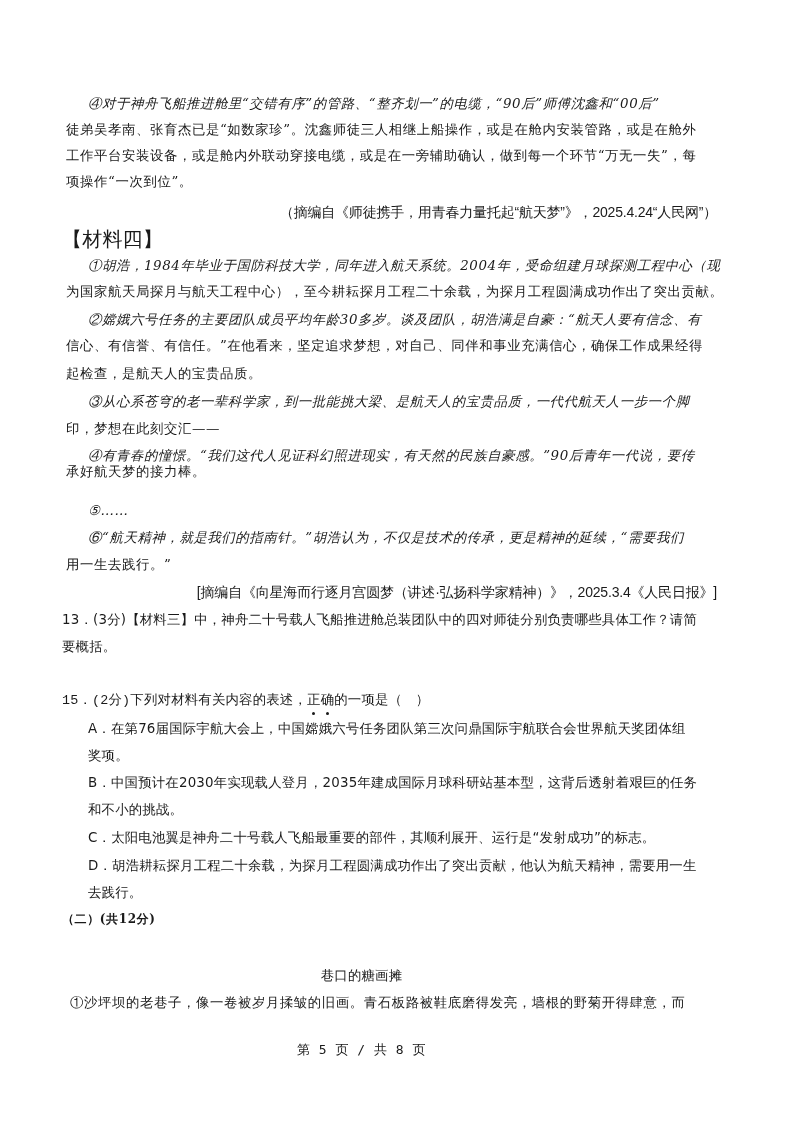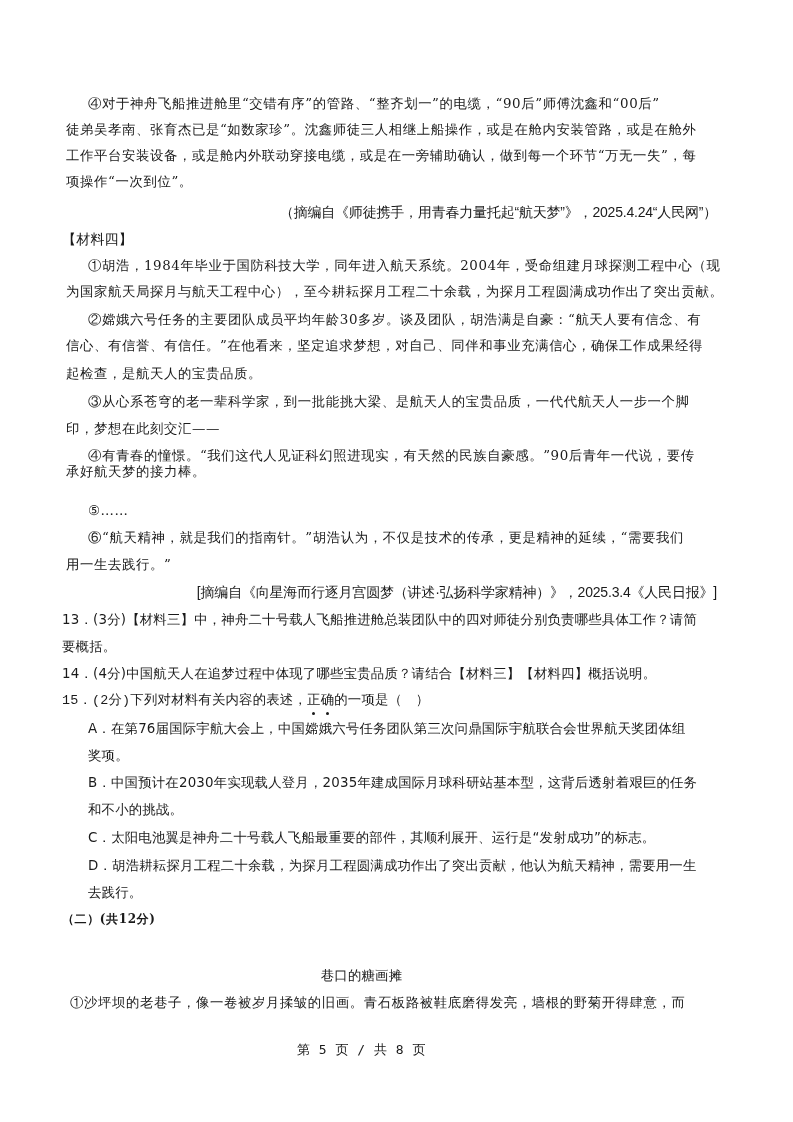--- a/index.html
+++ b/index.html
@@ -8,21 +8,21 @@
       font-family: "DejaVu Serif", "Liberation Serif", serif;
       color: #1a1a1a;
     }
     .page { position: absolute; left: 0; top: 0; width: 793px; height: 1122px; }
     .line {
       position: absolute; left: 66px; width: 652px;
       font-size: 13.4px; line-height: 20px; white-space: nowrap;
       letter-spacing: 0.6px;
     }
     .sans { font-family: "DejaVu Sans", "Liberation Sans", sans-serif; letter-spacing: 0.2px; }
-    .indent { left: 88px; width: 630px; }
+    .indent { left: 88px; width: 630px; font-style: italic; }
     .right { left: auto; right: 76px; width: auto; text-align: right; }
     .src { font-family: "Liberation Sans", "DejaVu Sans", sans-serif; font-size: 14px; letter-spacing: -0.2px; }
     .bold { font-weight: bold; }
     .optindent { left: 88px; }
     .center { left: 0; width: 723px; text-align: center; }
     .emph-dot { position: relative; display: inline-block; }
     .emph-dot::after {
       content: ""; position: absolute; left: 50%; bottom: -4px;
       width: 3px; height: 3px; margin-left: -1.5px; background: #1a1a1a; border-radius: 50%;
     }
@@ -32,38 +32,37 @@
 <body>
 
 <div class="page">
 
   <div class="line indent" style="top:94px;">④对于神舟飞船推进舱里“交错有序”的管路、“整齐划一”的电缆，“90后”师傅沈鑫和“00后”</div>
   <div class="line" style="top:120px;">徒弟吴孝南、张育杰已是“如数家珍”。沈鑫师徒三人相继上船操作，或是在舱内安装管路，或是在舱外</div>
   <div class="line" style="top:146px;">工作平台安装设备，或是舱内外联动穿接电缆，或是在一旁辅助确认，做到每一个环节“万无一失”，每</div>
   <div class="line" style="top:172px;">项操作“一次到位”。</div>
   <div class="line right src" style="top:202px;">（摘编自《师徒携手，用青春力量托起“航天梦”》，2025.4.24“人民网”）</div>
 
-  <div class="line sans" style="top:229px; left:62px; font-size:14px;">【材料四】</div>
+  <div class="line sans" style="top:229px; left:62px; font-size:20px;">【材料四】</div>
   <div class="line indent" style="top:256px;">①胡浩，1984年毕业于国防科技大学，同年进入航天系统。2004年，受命组建月球探测工程中心（现</div>
   <div class="line" style="top:282px;">为国家航天局探月与航天工程中心），至今耕耘探月工程二十余载，为探月工程圆满成功作出了突出贡献。</div>
   <div class="line indent" style="top:310px;">②嫦娥六号任务的主要团队成员平均年龄30多岁。谈及团队，胡浩满是自豪：“航天人要有信念、有</div>
   <div class="line" style="top:336px;">信心、有信誉、有信任。”在他看来，坚定追求梦想，对自己、同伴和事业充满信心，确保工作成果经得</div>
   <div class="line" style="top:364px;">起检查，是航天人的宝贵品质。</div>
   <div class="line indent" style="top:392px;">③从心系苍穹的老一辈科学家，到一批能挑大梁、是航天人的宝贵品质，一代代航天人一步一个脚</div>
   <div class="line" style="top:419px;">印，梦想在此刻交汇——</div>
   <div class="line indent" style="top:446px;">④有青春的憧憬。“我们这代人见证科幻照进现实，有天然的民族自豪感。”90后青年一代说，要传</div>
   <div class="line" style="top:462px;">承好航天梦的接力棒。</div>
   <div class="line indent" style="top:501px;">⑤……</div>
   <div class="line indent" style="top:528px;">⑥“航天精神，就是我们的指南针。”胡浩认为，不仅是技术的传承，更是精神的延续，“需要我们</div>
   <div class="line" style="top:555px;">用一生去践行。”</div>
   <div class="line right src" style="top:582px;">[摘编自《向星海而行逐月宫圆梦（讲述·弘扬科学家精神）》，2025.3.4《人民日报》]</div>
 
   <div class="line sans" style="top:610px; left:62px;">13．(3分)【材料三】中，神舟二十号载人飞船推进舱总装团队中的四对师徒分别负责哪些具体工作？请简</div>
   <div class="line sans" style="top:637px; left:62px;">要概括。</div>
-  <div class="line sans" style="top:664px; left:62px;">14．(4分)中国航天人在追梦过程中体现了哪些宝贵品质？请结合【材料三】【材料四】概括说明。</div>
   <div class="line sans" style="top:691px; left:62px;font-family:Liberation Mono, monospace;">
     <span>15．(2分)下列对材料有关内容的表述，</span><span class="emph-dot">正</span><span class="emph-dot">确</span><span>的一项是（　）</span>
   </div>
 
   <div class="line sans optindent" style="top:719px; width:630px;">A．在第76届国际宇航大会上，中国嫦娥六号任务团队第三次问鼎国际宇航联合会世界航天奖团体组</div>
   <div class="line sans optindent" style="top:746px;">奖项。</div>
   <div class="line sans optindent" style="top:773px; width:630px;">B．中国预计在2030年实现载人登月，2035年建成国际月球科研站基本型，这背后透射着艰巨的任务</div>
   <div class="line sans optindent" style="top:800px;">和不小的挑战。</div>
   <div class="line sans optindent" style="top:828px;">C．太阳电池翼是神舟二十号载人飞船最重要的部件，其顺利展开、运行是“发射成功”的标志。</div>
   <div class="line sans optindent" style="top:856px; width:630px;">D．胡浩耕耘探月工程二十余载，为探月工程圆满成功作出了突出贡献，他认为航天精神，需要用一生</div>

